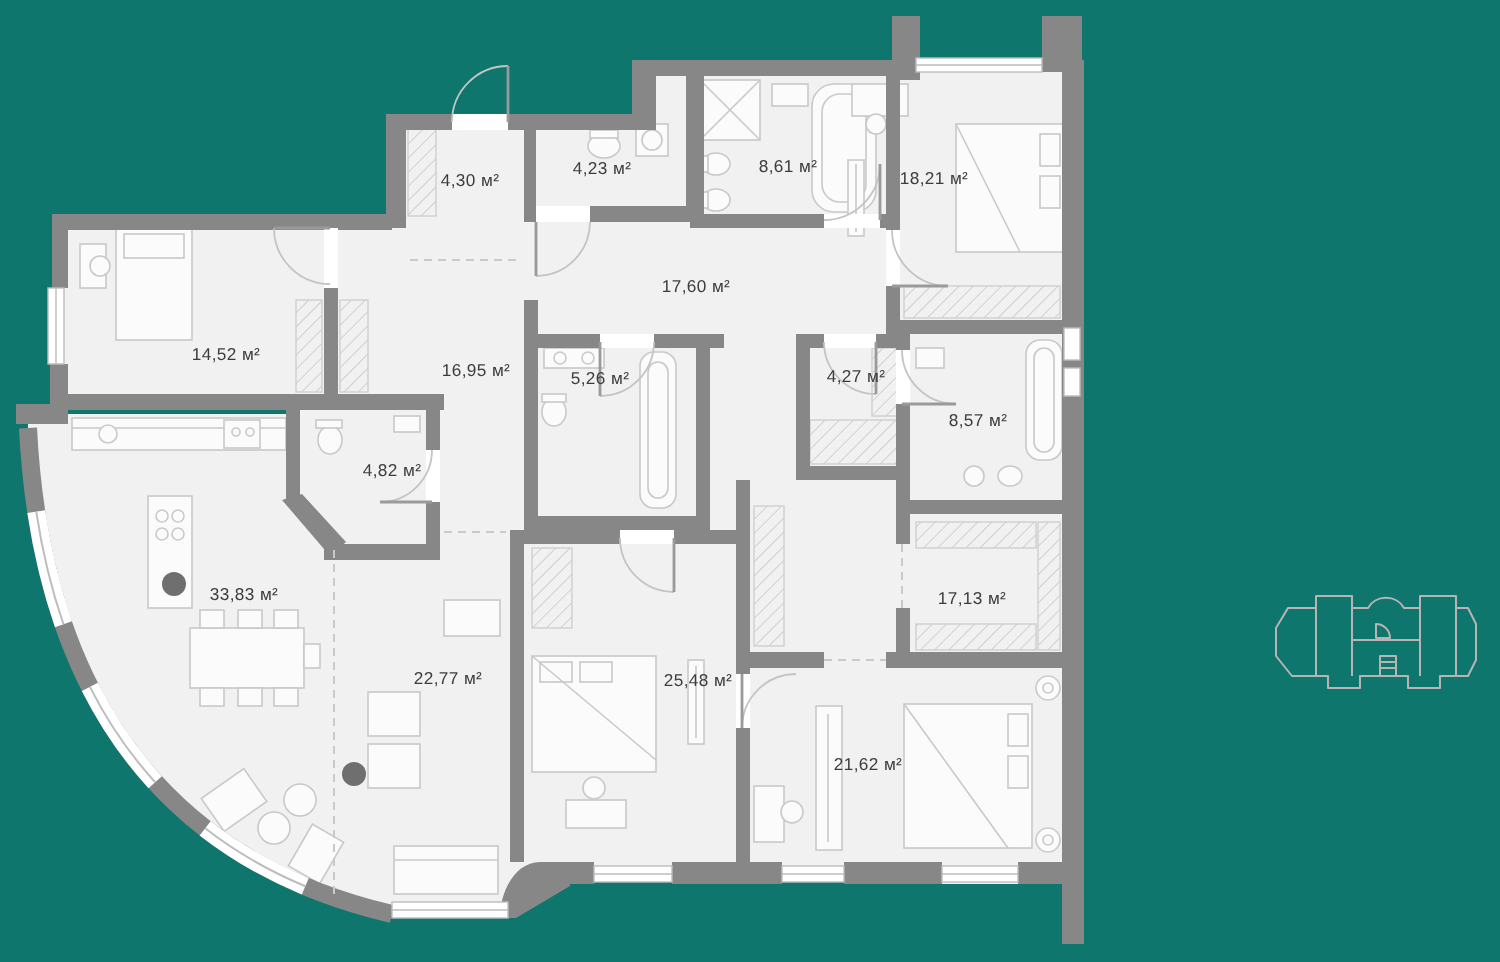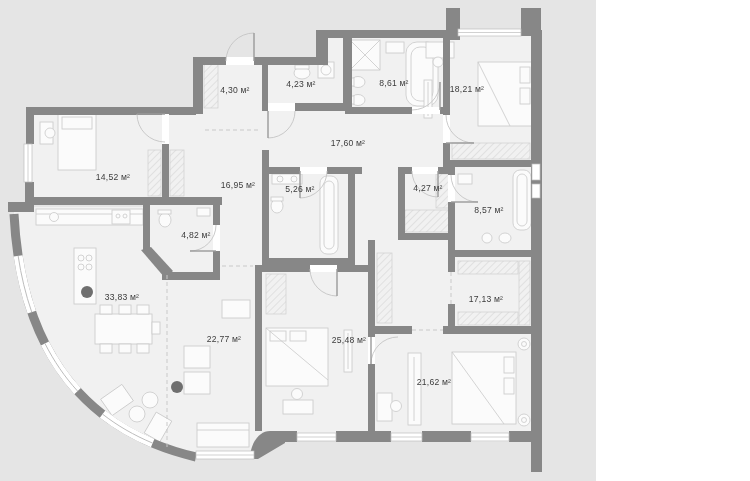--- a/index.html
+++ b/index.html
@@ -1,16 +1,16 @@
 <!DOCTYPE html>
 <html><head>
 <meta charset="utf-8">
 <style>
   html,body{margin:0;padding:0;background:#ffffff;}
-  .stage{position:relative;width:596px;height:481px;background:#e5e5e5;overflow:hidden;
+  .stage{position:relative;width:750px;height:481px;background:#0f766e;overflow:hidden;
          font-family:"Liberation Sans", sans-serif;}
   svg{display:block;}
   text.room-label{font-family:"Liberation Sans", sans-serif;font-size:8.6px;fill:#3c3c3c;
                   text-anchor:middle;letter-spacing:.2px;}
   .wall{fill:#878787;stroke:none;}
   .furn{stroke:#c9c9c9;stroke-width:.8;fill:#fbfbfb;}
   .furn-line{stroke:#c9c9c9;stroke-width:.8;fill:none;}
   .door-arc{stroke:#c4c4c4;stroke-width:.9;fill:none;}
   .door-leaf{stroke:#9a9a9a;stroke-width:1.4;fill:none;}
   .win{fill:#ffffff;stroke:#bdbdbd;stroke-width:.7;}

